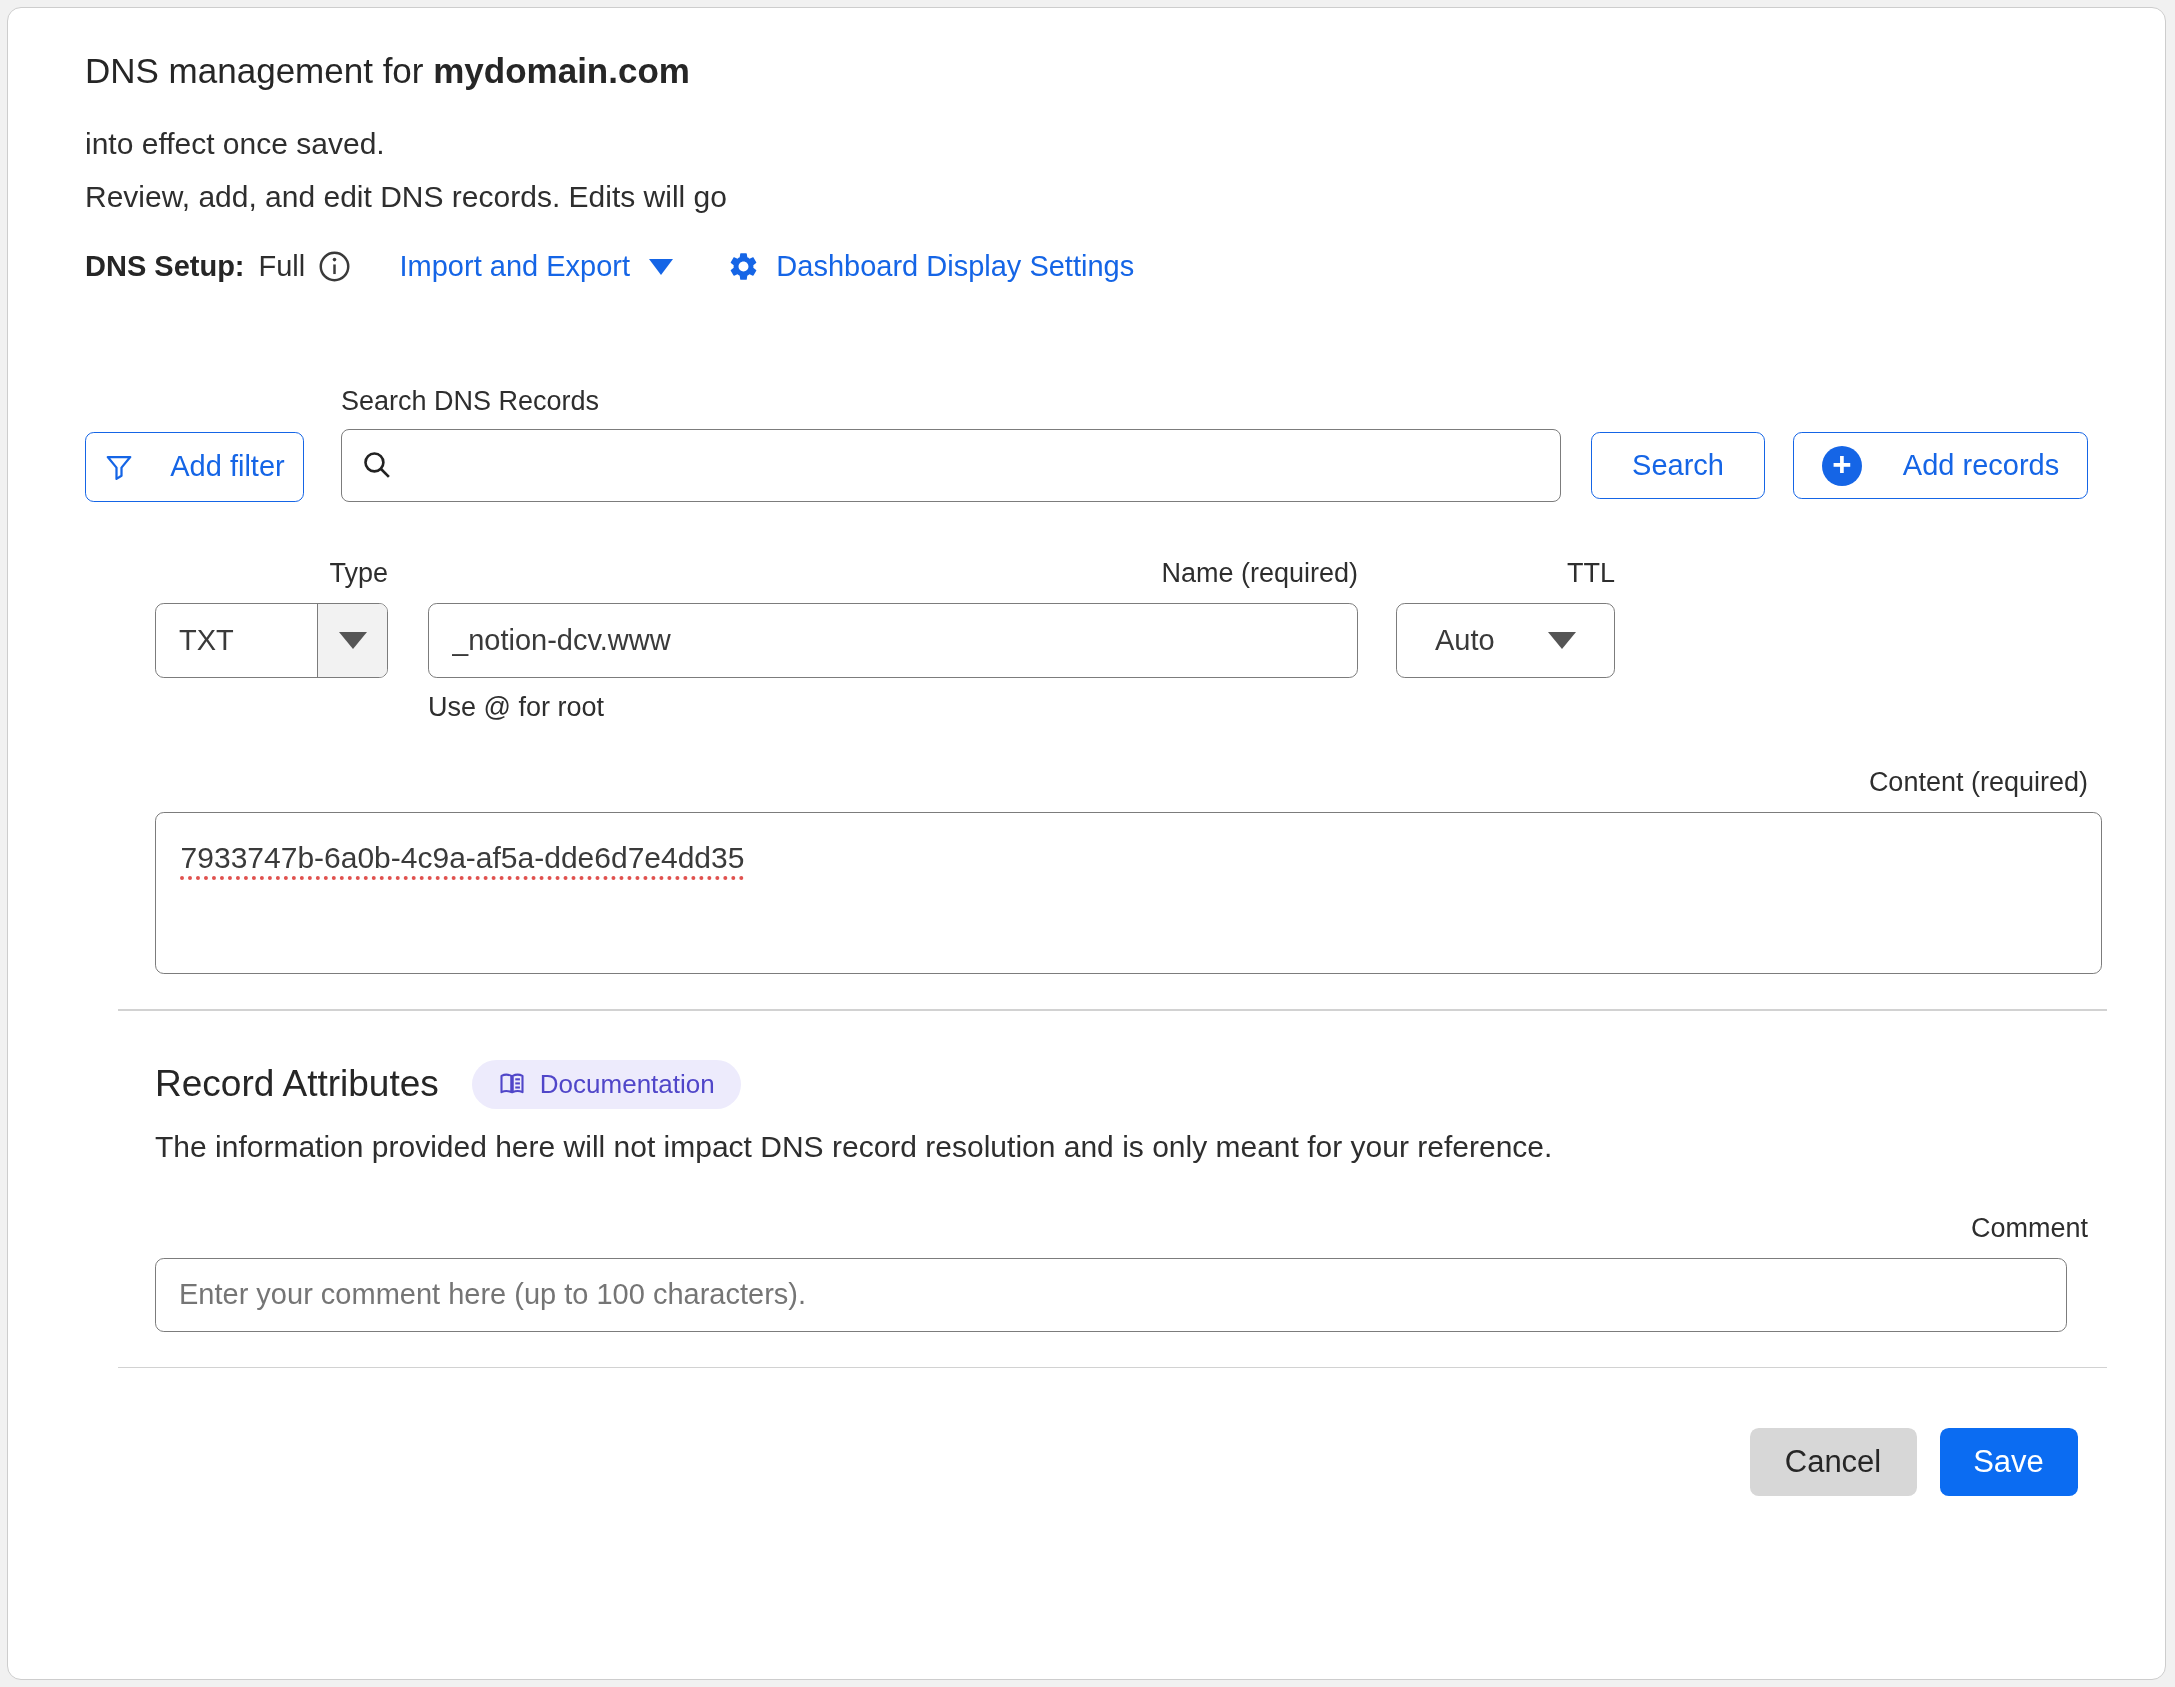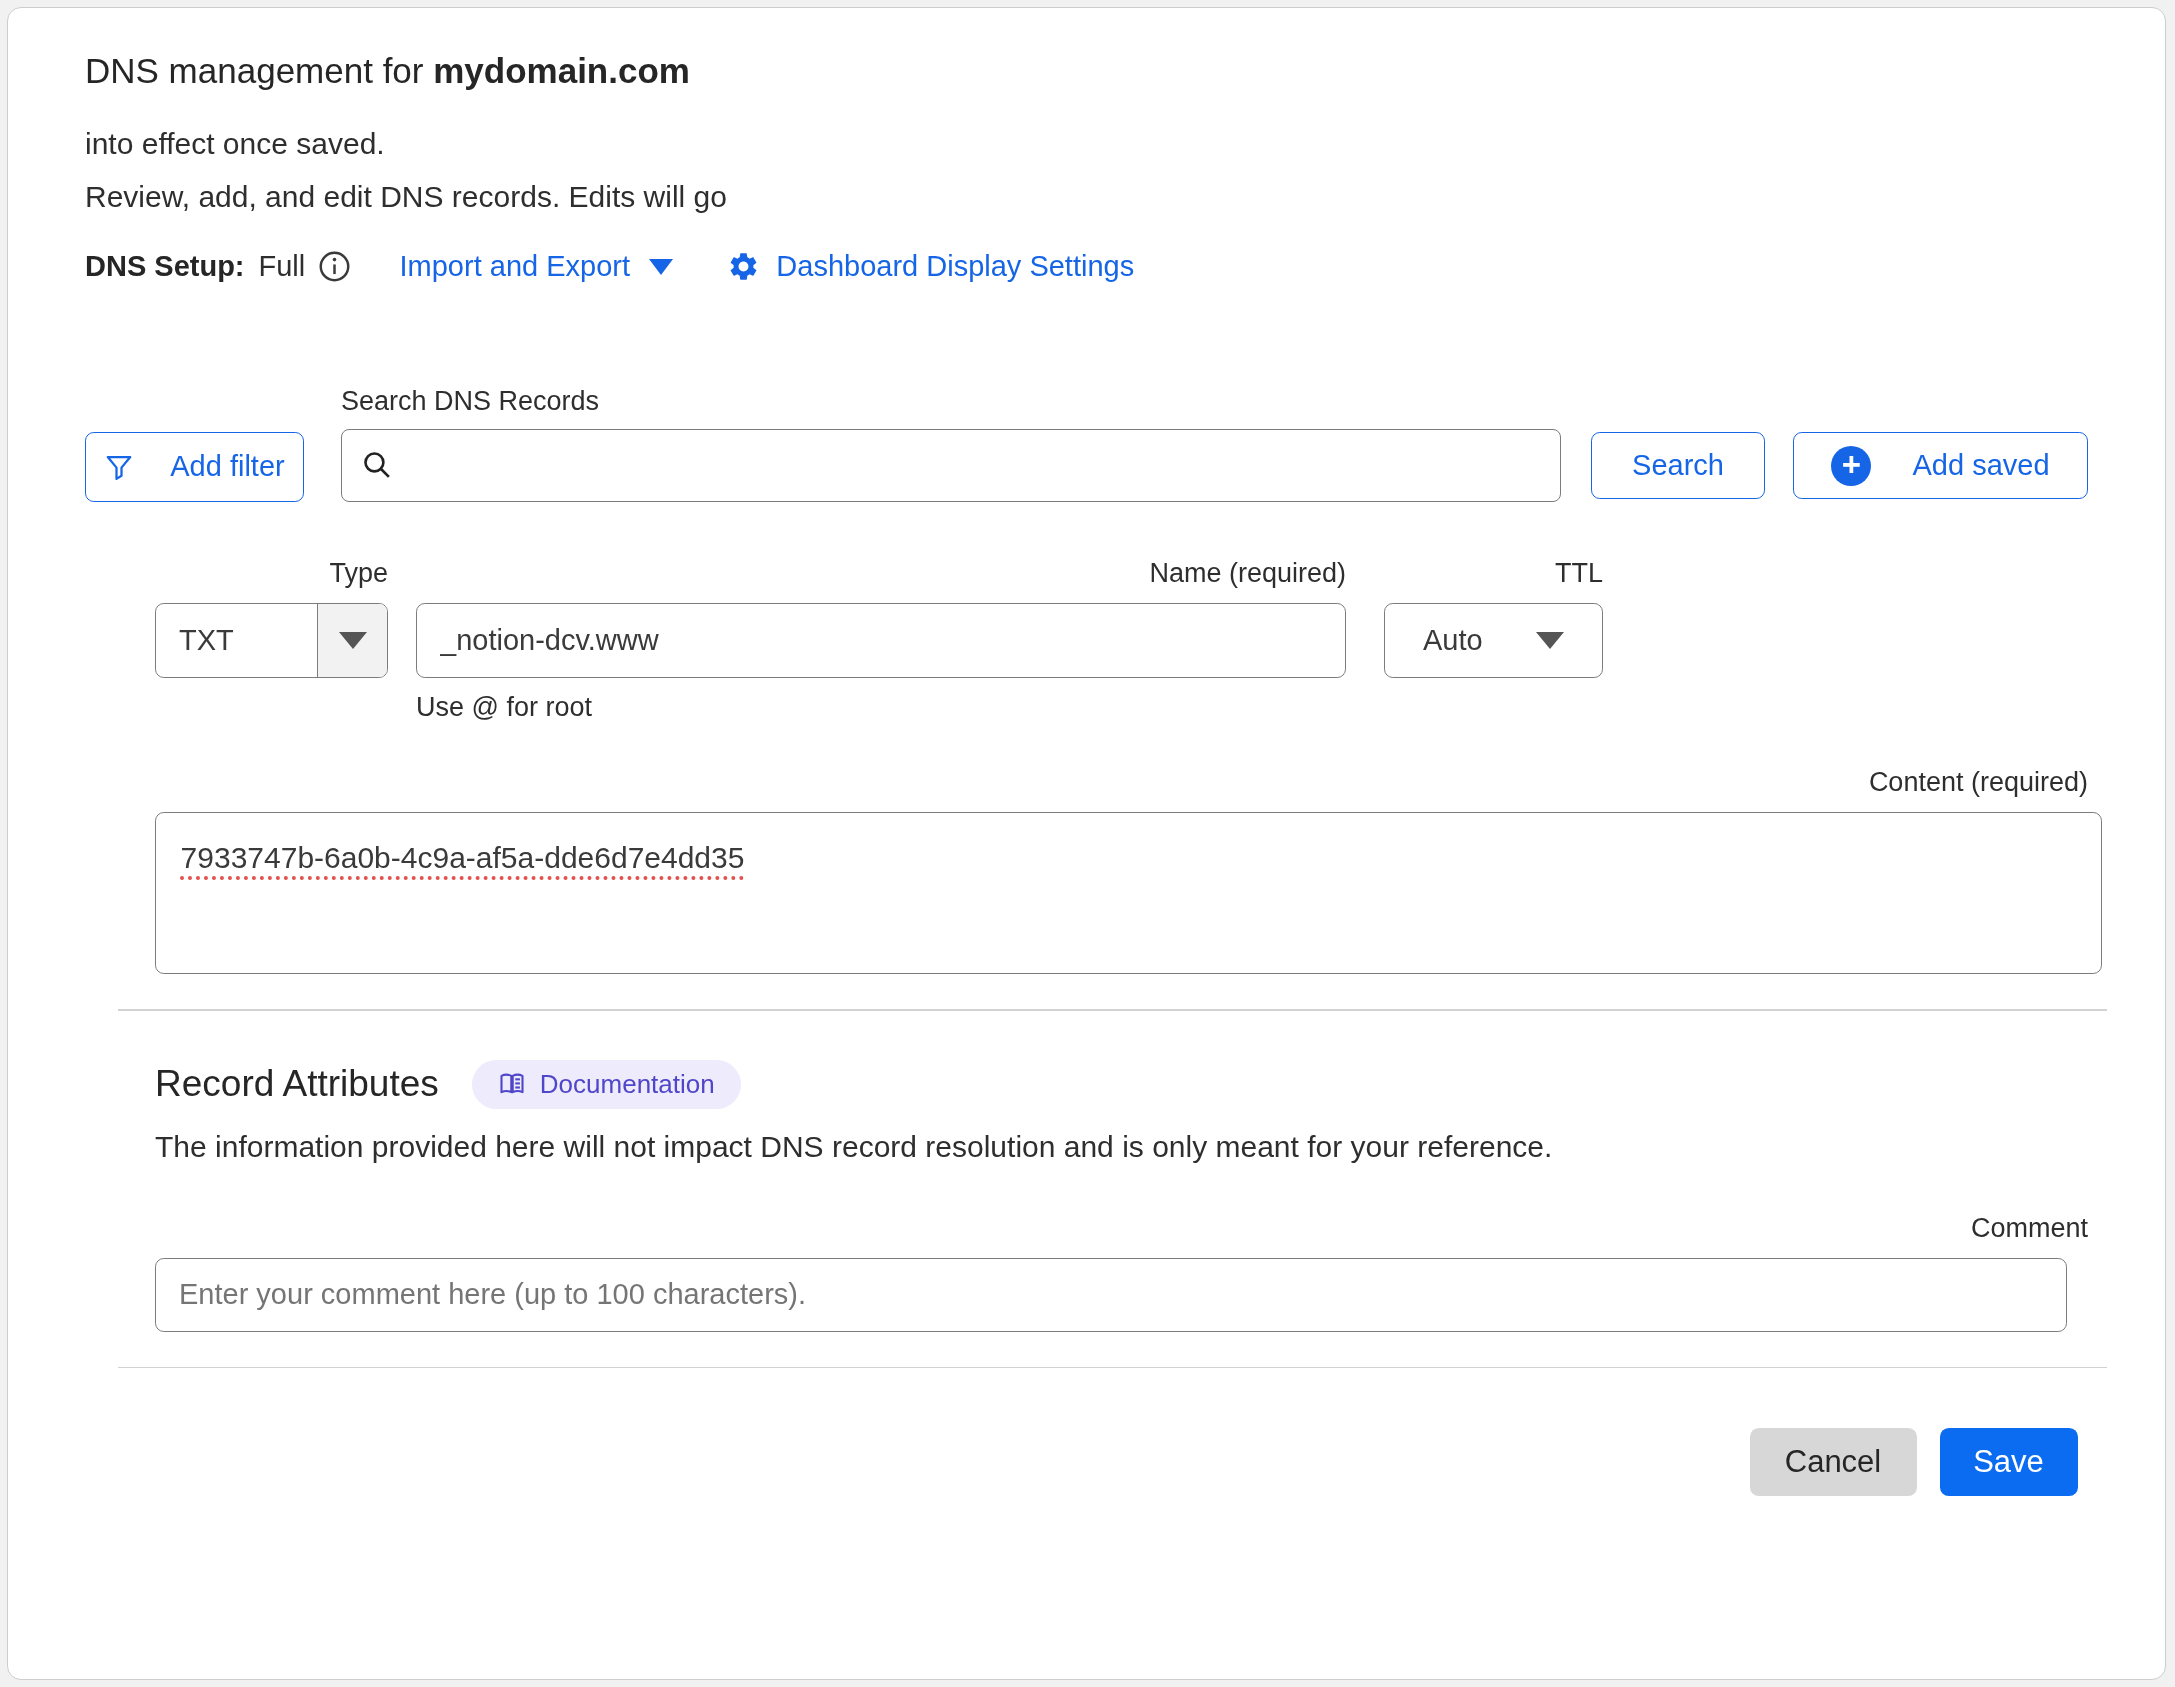--- a/index.html
+++ b/index.html
@@ -63,21 +63,21 @@
     height:75px; border:1.8px solid #7c7c7c; border-radius:8.8px; background:#fff;
     font-size:29px; color:#3a3a3a; display:flex; align-items:center;
   }
   .type-group { width:233px; }
   .type-select { cursor:pointer; padding:0; overflow:hidden; }
   .type-value { flex:1; padding-left:23px; }
   .type-arrow-zone { width:70px; align-self:stretch; background:#f2f2f2;
     border-left:1.8px solid #7c7c7c; display:flex; align-items:center; justify-content:center; }
   .tri-down-gray { width:0; height:0; border-left:14px solid transparent;
     border-right:14px solid transparent; border-top:17.6px solid #555; }
-  .name-group { width:930px; margin-left:28px; }
+  .name-group { width:930px; margin-left:40px; }
   .name-group input {
     width:100%; height:75px; border:1.8px solid #7c7c7c; border-radius:8.8px;
     font-size:29px; color:#3a3a3a; padding:0 23px; outline:none;
     font-family:"Liberation Sans", sans-serif;
   }
   .field-help { margin-top:14px; font-size:27px; color:#2e2e2e; }
   .ttl-group { width:219px; margin-left:38px; }
   .ttl-select { cursor:pointer; justify-content:space-between; padding:0 38px; }
   .content-group { margin-top:44px; }
   .content-box {
@@ -173,21 +173,21 @@
             </svg>
         </span>
         <input type="text" value="" style="">
       </div>
     </div>
     <button class="btn-outline-blue search-btn">
       <span>Search</span>
     </button>
     <button class="btn-outline-blue add-record-btn">
       <span class="plus-circle">+</span>
-      <span>Add saved</span>
+      <span>Add records</span>
     </button>
   </div>
 
 
   <div class="form-area">
     <div class="field-row">
       <div class="type-group">
         <label class="field-label">Type</label>
         <div class="select type-select">
           <span class="type-value">TXT</span>

